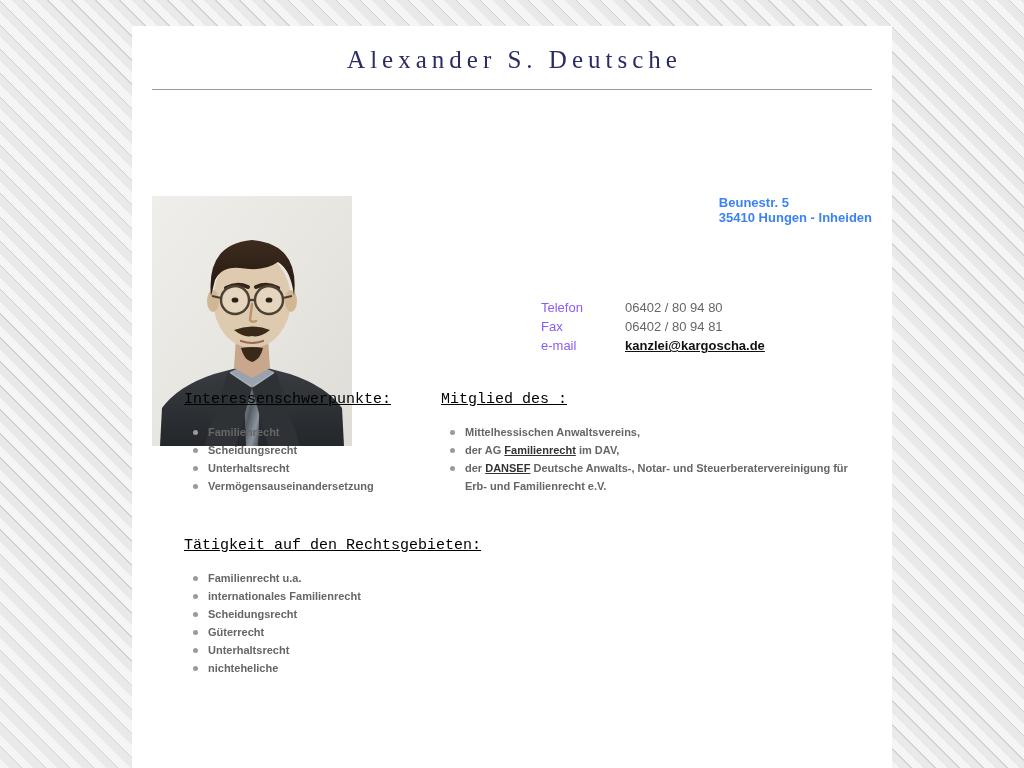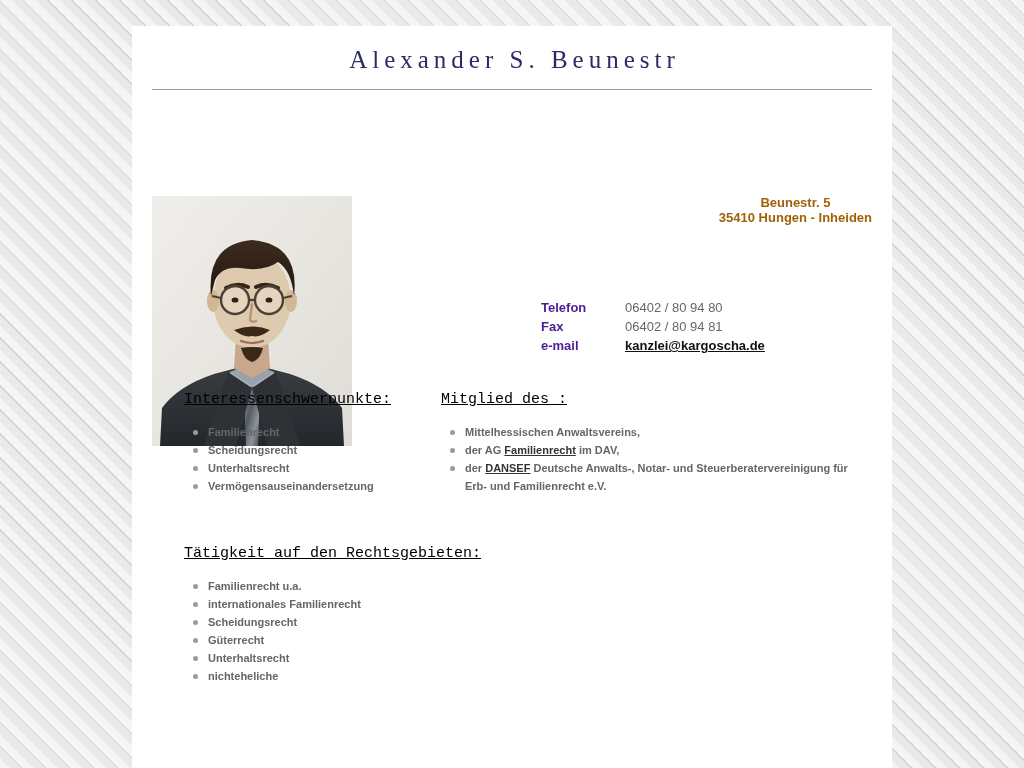--- a/index.html
+++ b/index.html
@@ -72,38 +72,38 @@
 
   
   .contact-area {
     position: relative;
     height: 300px;
   }
   .address {
     position: absolute;
     right: 20px;
     top: 104px;
-    text-align: center;
+    text-align: left;
     font-size: 13px;
     font-weight: bold;
-    color: #a16207;
+    color: #3b82f6;
     line-height: 15px;
   }
   .contact-table {
     position: absolute;
     left: 409px;
     top: 207px;
     font-size: 13px;
     line-height: 19px;
     border-collapse: collapse;
   }
   .contact-table td { padding: 0; vertical-align: top; }
   .contact-label {
-    font-weight: bold;
-    color: #4c1d95;
+    font-weight: normal;
+    color: #8b5cf6;
     width: 84px;
   }
   .contact-value {
     color: #666666;
   }
   .contact-value a,
   a.email-link {
     color: #111111;
     font-weight: bold;
   }
@@ -122,21 +122,21 @@
 
   
   .columns {
     position: relative;
   }
   .col {
     position: absolute;
   }
   .col-left  { left: 52px;  top: 0; width: 250px; }
   .col-right { left: 309px; top: 0; width: 420px; }
-  .col-left2 { left: 52px;  top: 154px; width: 300px; }
+  .col-left2 { left: 52px;  top: 146px; width: 300px; }
 
   .section-title {
     font-size: 15px;
     color: #000000;
     font-weight: normal;
     text-decoration: underline;
     margin: 0 0 14px 0;
     line-height: 18px;
     font-family: Liberation Mono, monospace;
   }
@@ -174,21 +174,21 @@
     text-decoration: underline;
     font-weight: bold;
   }
 </style>
 </head>
 <body>
 
 <div id="page">
 
   <div class="header">
-    <h1 class="site-title">Alexander  S.  Beunestr</h1>
+    <h1 class="site-title">Alexander  S.  Deutsche</h1>
     <hr class="rule">
   </div>
 
   <div class="contact-area">
 
     <div class="photo">
       <svg width="200" height="250" viewBox="0 0 200 250">
         <defs>
           <linearGradient id="bgGrad" x1="0" y1="0" x2="1" y2="1">
             <stop offset="0%" stop-color="#efeeea"></stop>

